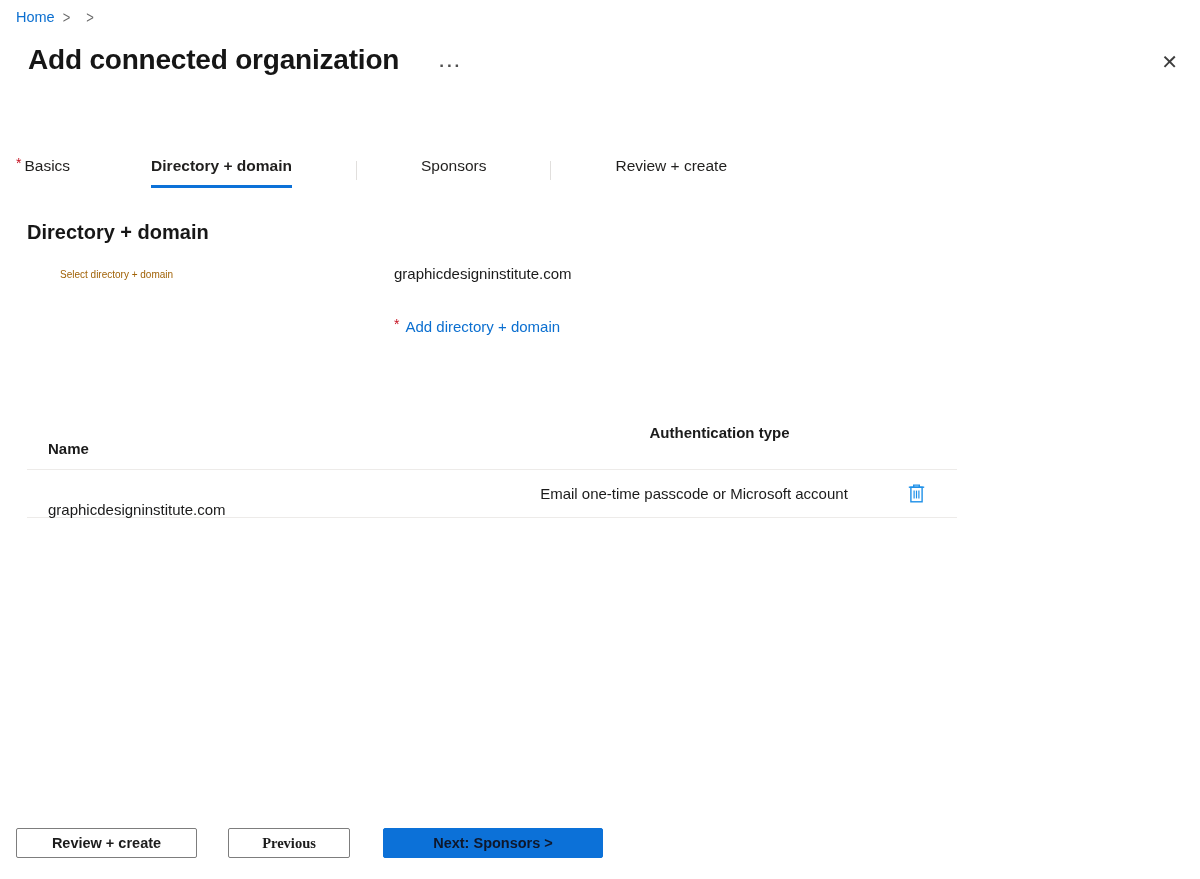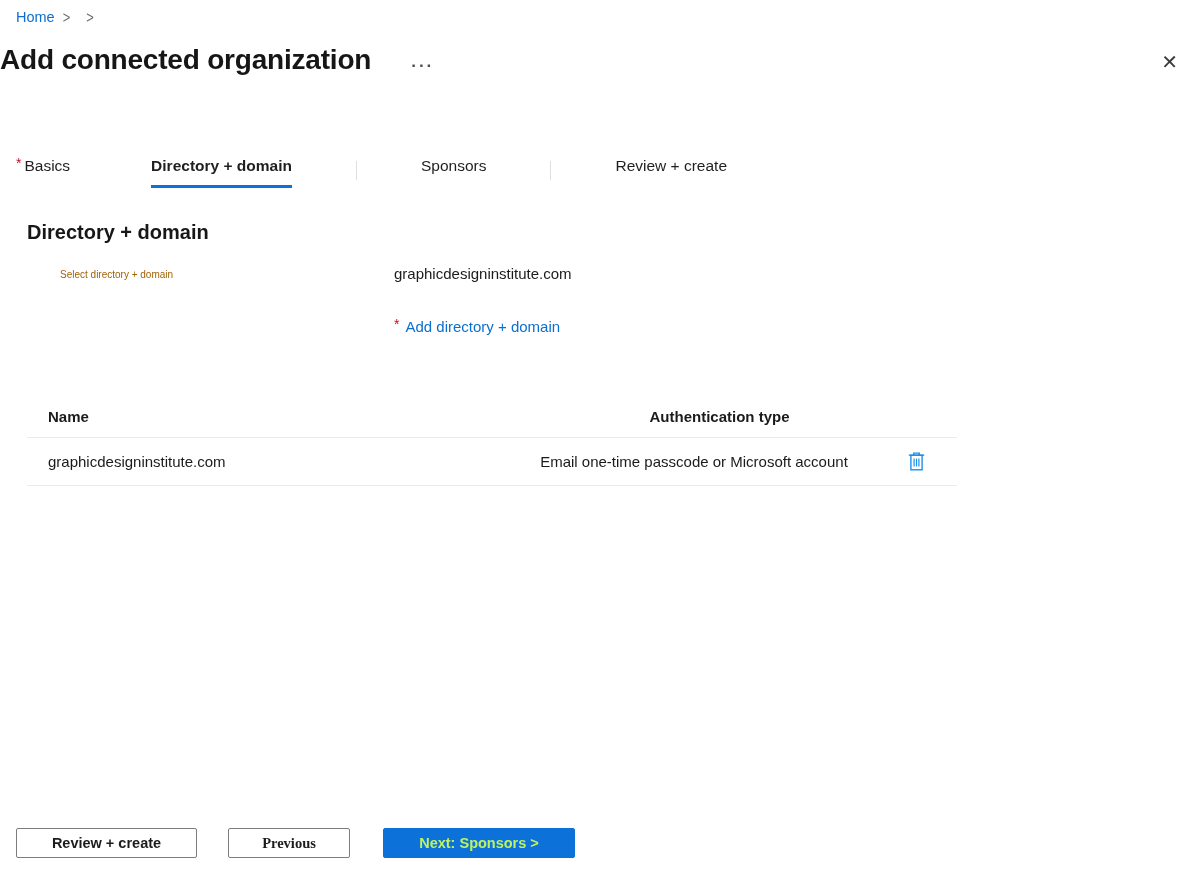--- a/index.html
+++ b/index.html
@@ -38,21 +38,21 @@
     margin: 0 8px;
     font-size: 13px;
     transform: scaleY(1.25);
     display: inline-block;
   }
 
   
   .titlebar {
     position: absolute;
     top: 44px;
-    left: 0;
+    left: 28px;
     display: flex;
     align-items: center;
   }
   .titlebar h1 {
     font-size: 28px;
     font-weight: 700;
     color: #161616;
     letter-spacing: -0.2px;
   }
   .more-dots {
@@ -171,21 +171,21 @@
     border-bottom: 1px solid var(--divider, #edebe9);
   }
   .trow {
     display: flex;
     align-items: center;
     height: 48px;
     padding-left: 21px;
     border-bottom: 1px solid var(--divider, #edebe9);
     color: #1b1b1b;
   }
-  .col-name { width: 434px; flex: none; }
+  .col-name { width: 434px; flex: none; margin-top: 32px; }
   .col-auth { flex: 1; text-align: center; }
   .delete-btn {
     background: none;
     border: none;
     cursor: pointer;
     color: var(--icon-blue, #1e90e8);
     margin-right: 30px;
     padding: 2px;
     display: flex;
     align-items: center;
@@ -214,22 +214,22 @@
   .btn.secondary {
     background: #ffffff;
     border: 1px solid #7d7d7d;
     color: #1c1c1c;
   }
   .btn-review { width: 181px; margin-right: 31px; }
   .btn-previous { width: 122px; margin-right: 33px; font-family: Liberation Serif, serif; }
   .btn.primary {
     background: var(--primary-blue, #0c71d8);
     border: 1px solid var(--primary-blue, #0c71d8);
-    color: #bef264;
-    width: 192px;
+    color: #0f172a;
+    width: 220px;
   }
 </style>
 </head>
 <body>
 
 <div class="page">
 
   <nav class="breadcrumb">
     <a>Home</a>
     <span class="crumb-sep">&gt;</span>

